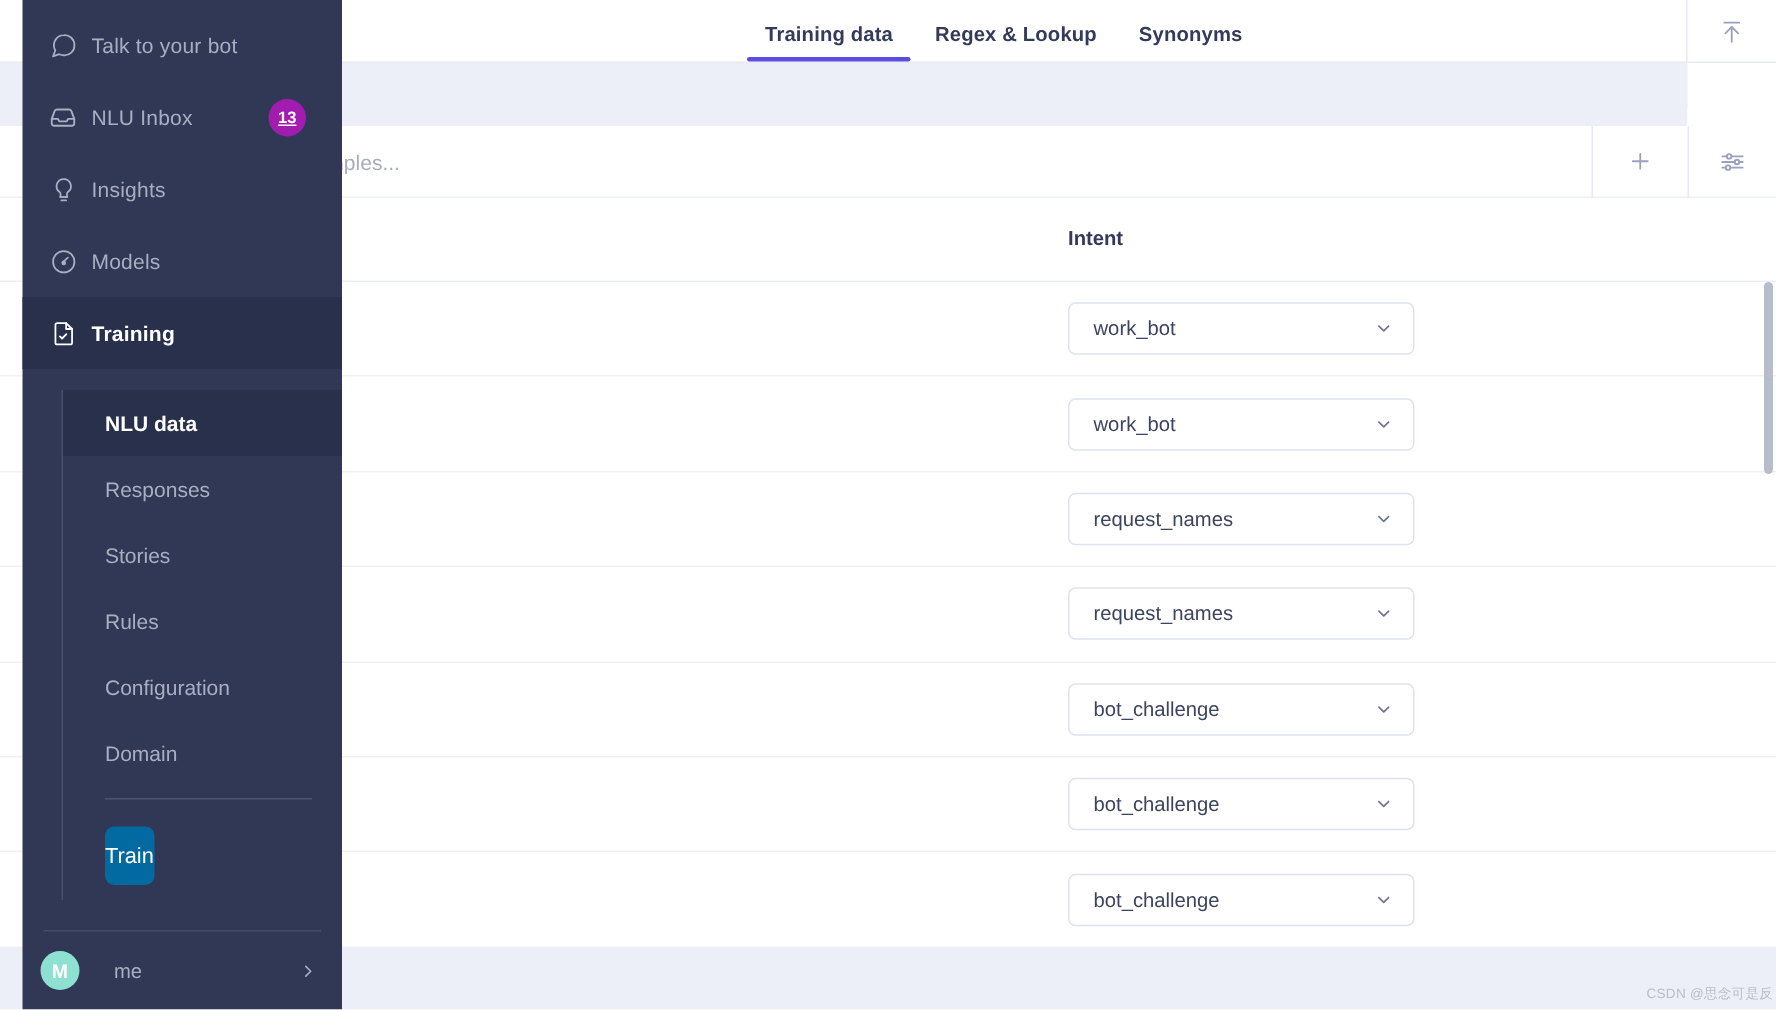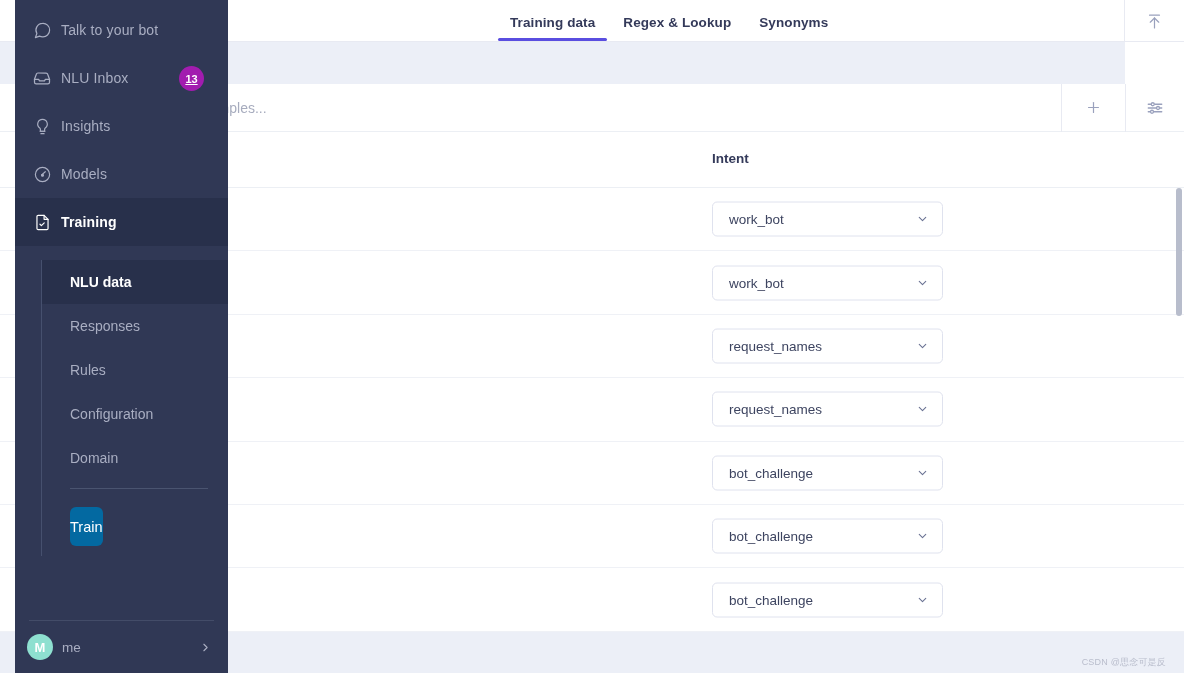--- a/index.html
+++ b/index.html
@@ -110,21 +110,21 @@
     font-size: 13.5px; color: #3d4460; padding-left: 16px; flex: 1 1 auto;
   }
   .chev { margin-right: 13px; display:flex; }
 
   
   .footer {
     position: absolute; left: 0; right: 0; bottom: 0; height: 41px;
     background: #eceff7;
   }
   .watermark {
-    position: absolute; right: 18px; bottom: 4px;
+    position: absolute; right: 2px; bottom: 4px;
     font-size: 9px; color: #b9bdcc; letter-spacing: .2px;
     white-space: nowrap;
   }
 
   
   .vscroll {
     position: absolute; right: 2px; top: 188px;
     width: 6px; height: 444px; background: transparent;
   }
   .vscroll .thumb {
@@ -185,21 +185,21 @@
   .user-divider { height:1px; background:#434c68; margin: 0 14px; }
   .user {
     height: 52px; display: flex; align-items: center; padding: 0 16px 0 6px;
     cursor: pointer;
   }
   .avatar {
     width: 26px; height: 26px; border-radius: 50%; background: #8ee0d0;
     color: #ffffff; font-size: 13px; font-weight: 700;
     display:flex; align-items:center; justify-content:center; margin-left:6px;
   }
-  .user-name { font-size: 13.5px; color: #a9aec2; margin-left: 9px; flex:1 1 auto; }
+  .user-name { font-size: 13.5px; color: #a9aec2; margin-left: 23px; flex:1 1 auto; }
   .user-chev { display:flex; color:#a9aec2; }
 
   svg { display:block; }
 </style>
 </head>
 <body>
 
 <div class="app">
 
   <div class="content">
@@ -408,20 +408,21 @@
           </svg>
         </span>
         <span class="nav-label">Training</span>
       </div>
 
     </div>
 
     <div class="submenu">
       <div class="sub-item active">NLU data</div>
       <div class="sub-item">Responses</div>
+      <div class="sub-item">Stories</div>
       <div class="sub-item">Rules</div>
       <div class="sub-item">Configuration</div>
       <div class="sub-item">Domain</div>
       <div class="sub-divider"></div>
       <button class="train-btn">Train</button>
     </div>
 
     <div class="user-wrap">
       <div class="user-divider"></div>
       <div class="user">

